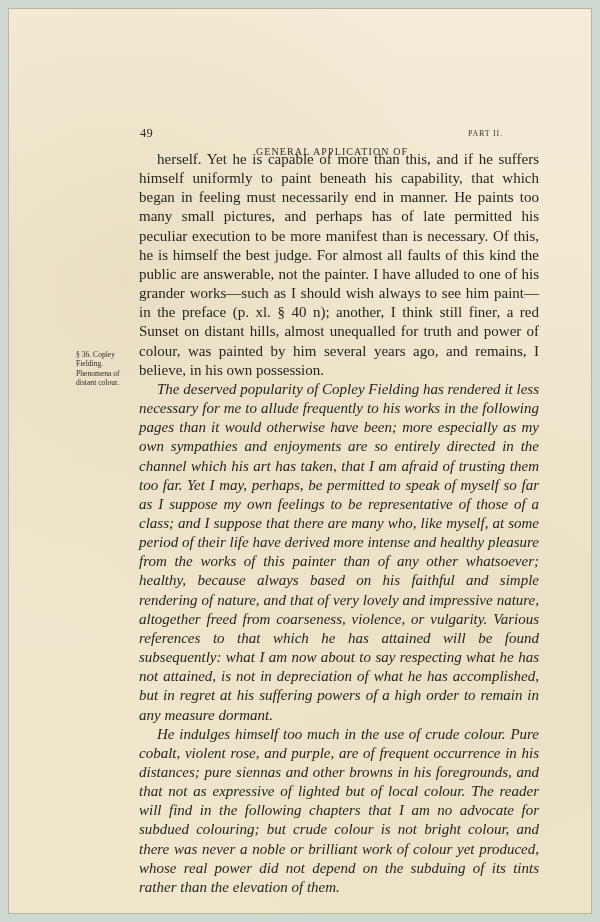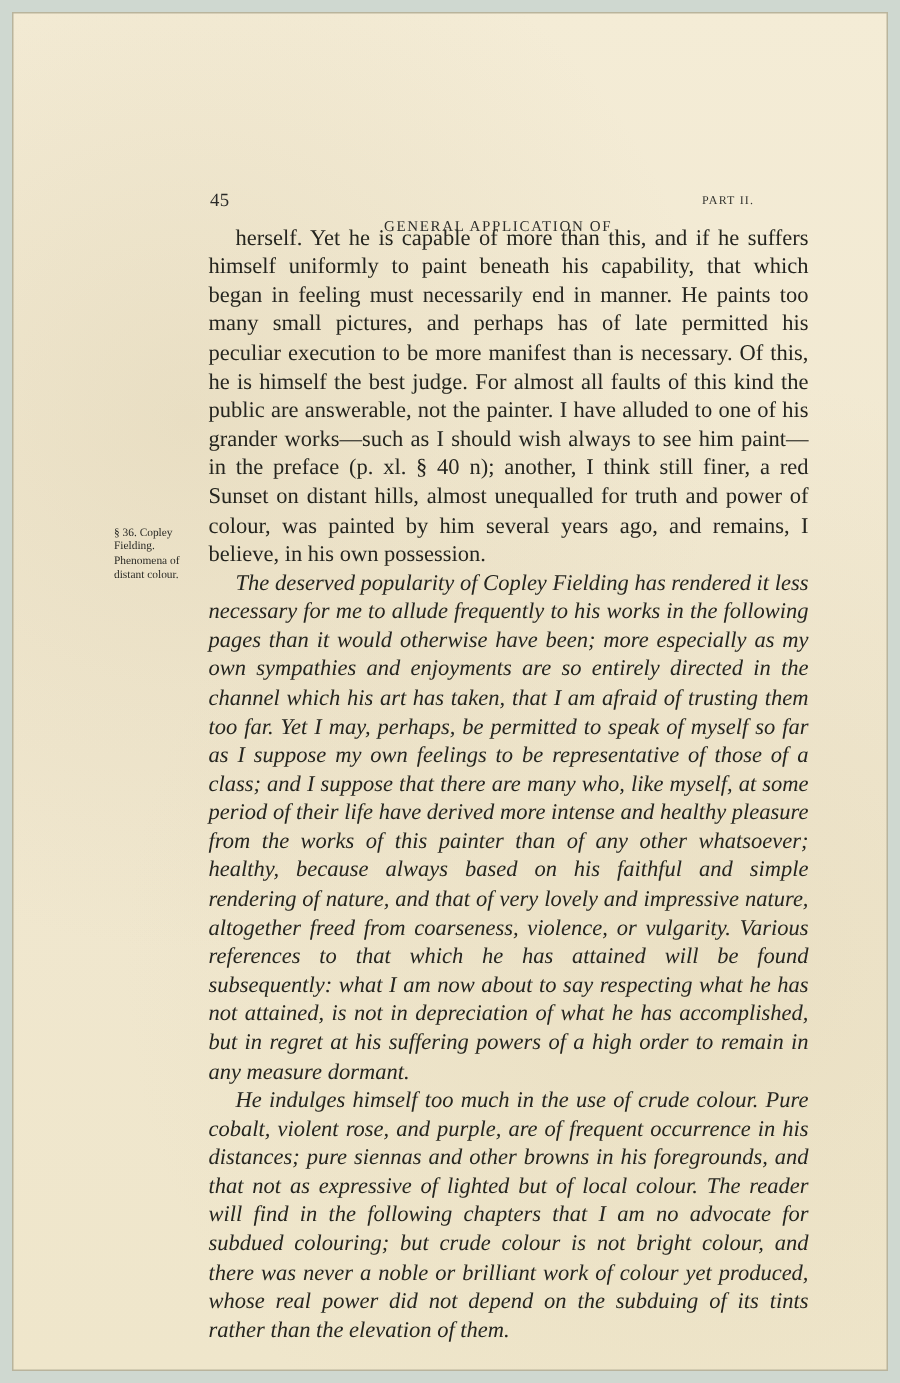--- a/index.html
+++ b/index.html
@@ -88,21 +88,21 @@
     line-height: 9.4px;
     color: #2b2b26;
   }
 </style>
 </head>
 <body>
 
 <div class="page">
 
   <div class="header">
-    <span class="folio">45</span>
+    <span class="folio">49</span>
     <span class="running-title">GENERAL APPLICATION OF</span>
     <span class="part">PART II.</span>
   </div>
 
   <div class="marginal">§ 36. Copley Fielding. Phenomena of distant colour.</div>
 
   <div class="body-col">
     <p>herself.   Yet he is capable of more than this, and if he suffers himself uniformly to paint beneath his capability, that which began in feeling must necessarily end in manner.   He paints too many small pictures, and perhaps has of late permitted his peculiar execution to be more manifest than is necessary.   Of this, he is himself the best judge.   For almost all faults of this kind the public are answerable, not the painter.   I have alluded to one of his grander works—such as I should wish always to see him paint—in the preface (p. xl. § 40 n); another, I think still finer, a red Sunset on distant hills, almost unequalled for truth and power of colour, was painted by him several years ago, and remains, I believe, in his own possession.</p>
     <p>The deserved popularity of Copley Fielding has rendered it less necessary for me to allude frequently to his works in the following pages than it would otherwise have been; more especially as my own sympathies and enjoyments are so entirely directed in the channel which his art has taken, that I am afraid of trusting them too far.   Yet I may, perhaps, be permitted to speak of myself so far as I suppose my own feelings to be representative of those of a class; and I suppose that there are many who, like myself, at some period of their life have derived more intense and healthy pleasure from the works of this painter than of any other whatsoever; healthy, because always based on his faithful and simple rendering of nature, and that of very lovely and impressive nature, altogether freed from coarseness, violence, or vulgarity.   Various references to that which he has attained will be found subsequently: what I am now about to say respecting what he has not attained, is not in depreciation of what he has accomplished, but in regret at his suffering powers of a high order to remain in any measure dormant.</p>
     <p>He indulges himself too much in the use of crude colour.   Pure cobalt, violent rose, and purple, are of frequent occurrence in his distances; pure siennas and other browns in his foregrounds, and that not as expressive of lighted but of local colour.   The reader will find in the following chapters that I am no advocate for subdued colouring; but crude colour is not bright colour, and there was never a noble or brilliant work of colour yet produced, whose real power did not depend on the subduing of its tints rather than the elevation of them.</p>

